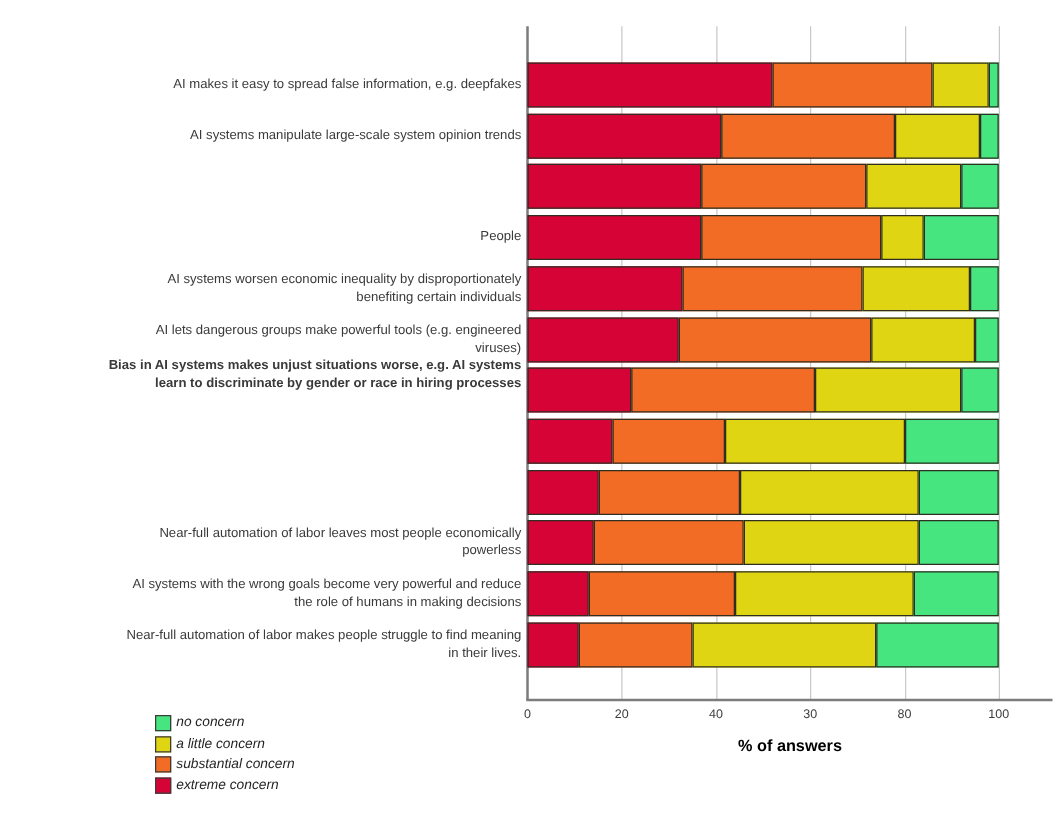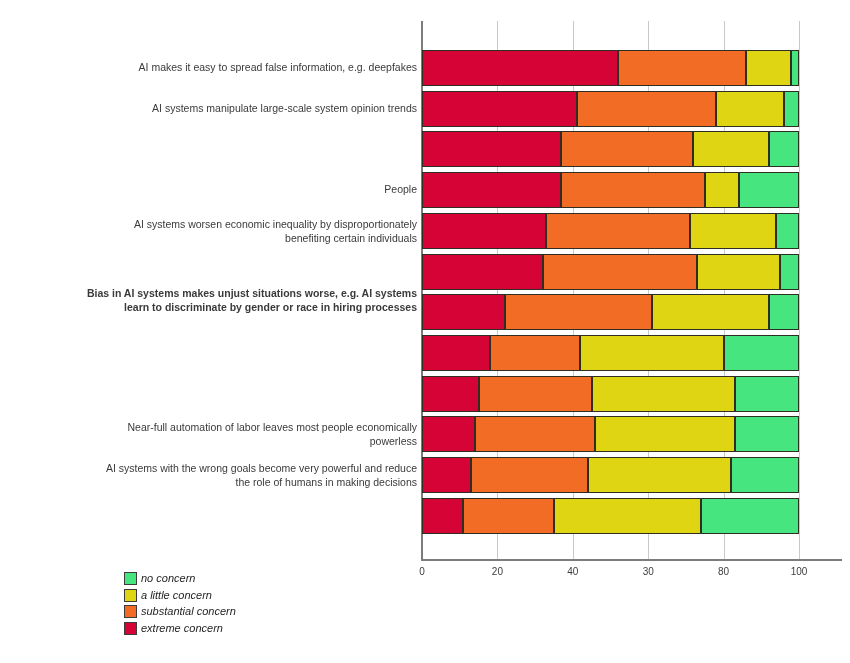--- a/index.html
+++ b/index.html
@@ -31,20 +31,21 @@
 <body>
 
 <div class="canvas" id="canvas">
     <div class="gridline" style="left: 799px;"></div>
     <div class="gridline" style="left: 723.6px;"></div>
     <div class="gridline" style="left: 648.2px;"></div>
     <div class="gridline" style="left: 572.8px;"></div>
     <div class="gridline" style="left: 497.4px;"></div>
   <div class="y-axis"></div>
   <div class="x-axis-line"></div>
+  <div class="x-title">% of answers</div>
   <div class="legend" id="legend">
       <div class="legend-item">
         <div class="swatch" style="background: rgb(70, 229, 127);"></div>
         <div class="legend-label">no concern</div>
       </div>
       <div class="legend-item">
         <div class="swatch" style="background: rgb(224, 213, 19);"></div>
         <div class="legend-label">a little concern</div>
       </div>
       <div class="legend-item">
@@ -96,20 +97,22 @@
       <div class="seg" style="flex: 0 0 6%; background: rgb(70, 229, 127);"></div>
     </div>
     <div class="cat-label" style="top: 231px;">AI systems worsen economic inequality by disproportionately
 benefiting certain individuals</div>
     <div class="bar" style="top: 254px;">
       <div class="seg" style="flex: 0 0 32%; background: rgb(214, 3, 54);"></div>
       <div class="seg" style="flex: 0 0 41%; background: rgb(242, 108, 38);"></div>
       <div class="seg" style="flex: 0 0 22%; background: rgb(224, 213, 19);"></div>
       <div class="seg" style="flex: 0 0 5%; background: rgb(70, 229, 127);"></div>
     </div>
+    <div class="cat-label" style="top: 272px;">AI lets dangerous groups make powerful tools (e.g. engineered
+viruses)</div>
     <div class="bar" style="top: 294px;">
       <div class="seg" style="flex: 0 0 22%; background: rgb(214, 3, 54);"></div>
       <div class="seg" style="flex: 0 0 39%; background: rgb(242, 108, 38);"></div>
       <div class="seg" style="flex: 0 0 31%; background: rgb(224, 213, 19);"></div>
       <div class="seg" style="flex: 0 0 8%; background: rgb(70, 229, 127);"></div>
     </div>
     <div class="cat-label" style="top: 300px; font-weight: bold;">Bias in AI systems makes unjust situations worse, e.g. AI systems
 learn to discriminate by gender or race in hiring processes</div>
     <div class="bar" style="top: 335px;">
       <div class="seg" style="flex: 0 0 18%; background: rgb(214, 3, 54);"></div>
@@ -138,13 +141,15 @@
       <div class="seg" style="flex: 0 0 18%; background: rgb(70, 229, 127);"></div>
     </div>
     <div class="cat-label" style="top: 475px;">AI systems with the wrong goals become very powerful and reduce
 the role of humans in making decisions</div>
     <div class="bar" style="top: 498px;">
       <div class="seg" style="flex: 0 0 11%; background: rgb(214, 3, 54);"></div>
       <div class="seg" style="flex: 0 0 24%; background: rgb(242, 108, 38);"></div>
       <div class="seg" style="flex: 0 0 39%; background: rgb(224, 213, 19);"></div>
       <div class="seg" style="flex: 0 0 26%; background: rgb(70, 229, 127);"></div>
     </div>
+    <div class="cat-label" style="top: 516px;">Near-full automation of labor makes people struggle to find meaning
+in their lives.</div>
   </div>
 
 </body></html>

